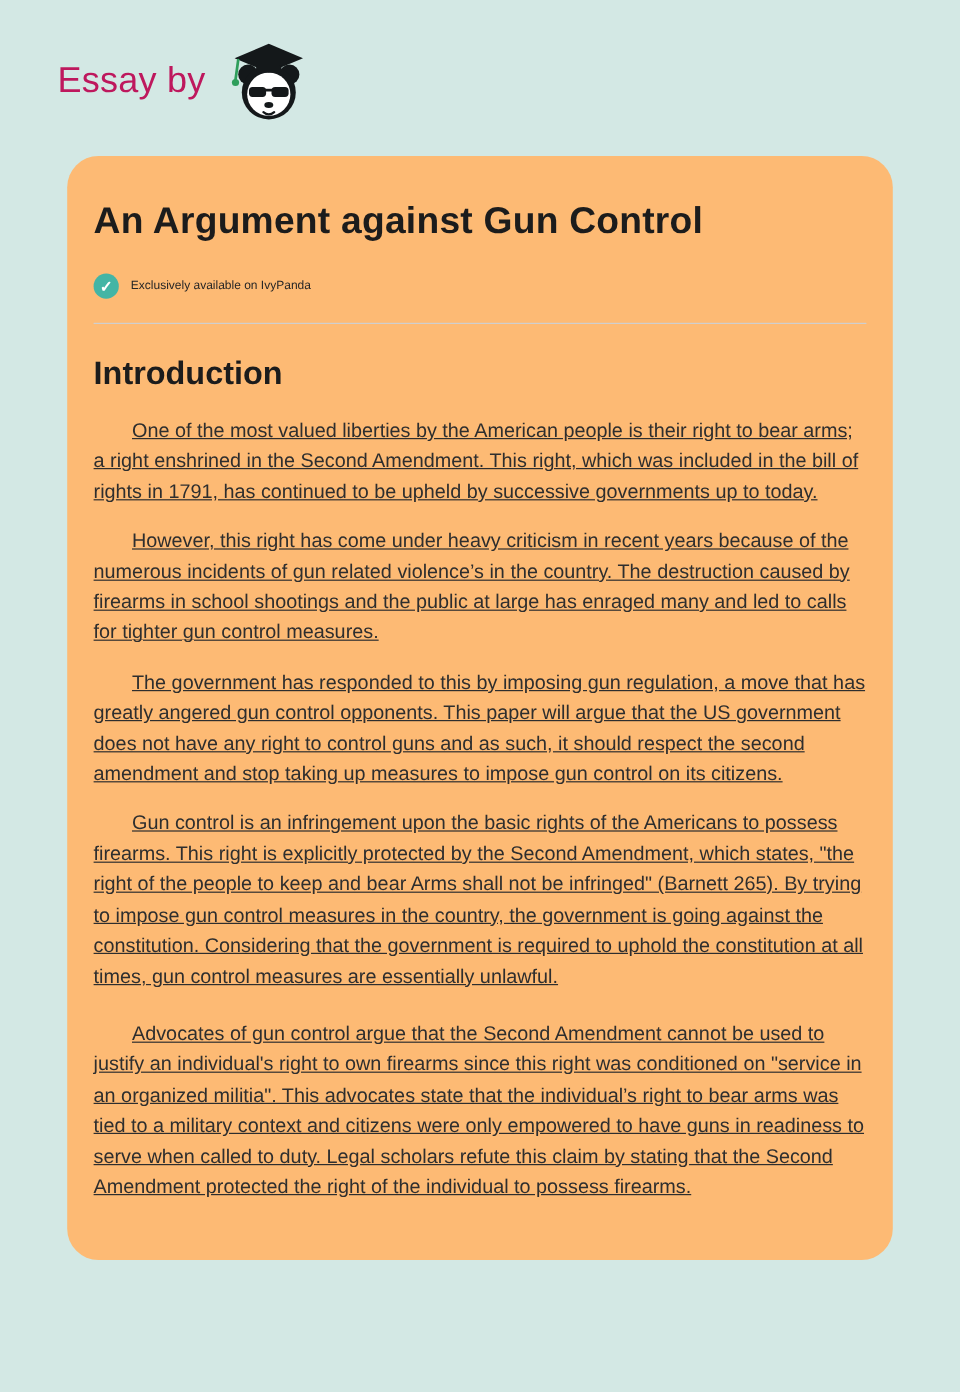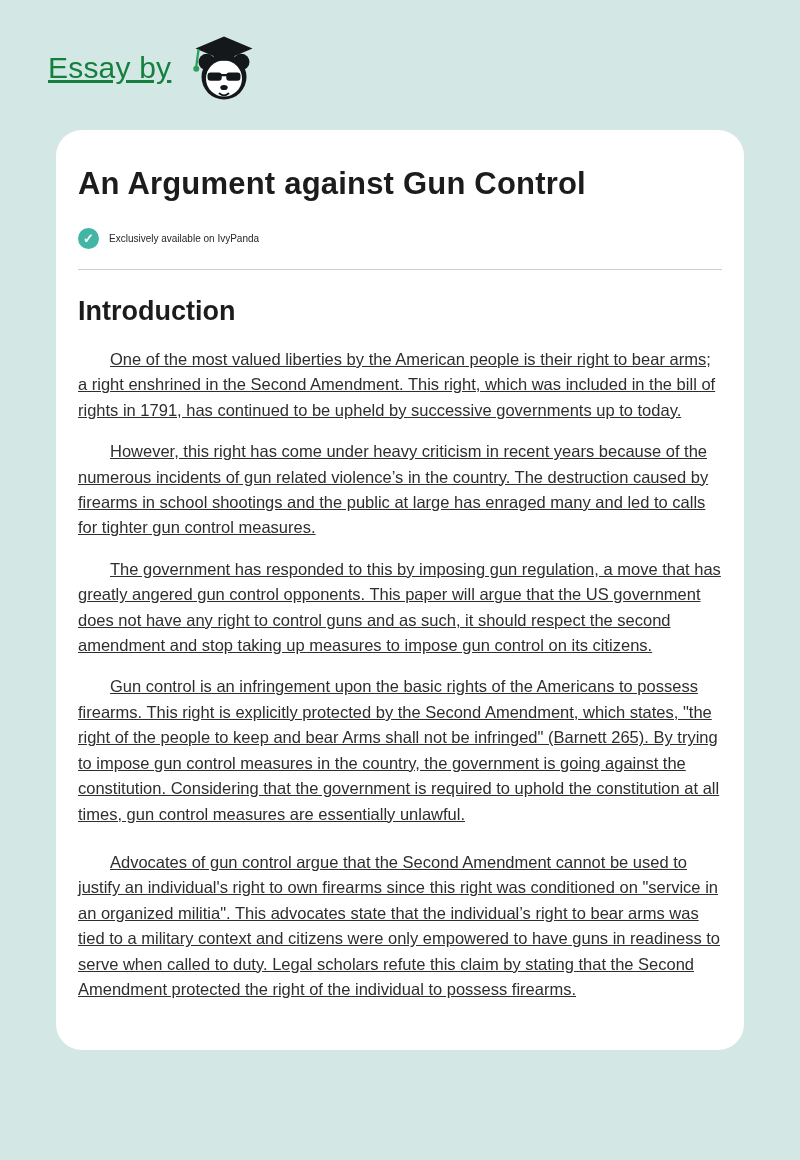--- a/index.html
+++ b/index.html
@@ -19,23 +19,22 @@
     display: flex;
     align-items: center;
     gap: 14px;
     padding: 32px 0 26px 48px;
     height: 130px;
   }
 
   .essay-by {
     font-size: 30px;
     font-weight: 500;
-    color: #15803d;
+    color: #be185d;
     letter-spacing: 0.2px;
-    text-decoration: underline;
   }
 
   .logo-icon {
     width: 78px;
     height: 72px;
     flex: 0 0 auto;
   }
 
   .brand {
     font-family: "Liberation Serif", serif;
@@ -51,21 +50,21 @@
     margin-top: 2px;
     margin-left: 1px;
     font-family: "Liberation Sans", sans-serif;
     font-weight: 400;
   }
 
   
   .card {
     width: 688px;
     margin: 0 auto 50px auto;
-    background: #ffffff;
+    background: #fdba74;
     border-radius: 26px;
     padding: 36px 22px 48px 22px;
   }
 
   .article-title {
     font-size: 31px;
     font-weight: 700;
     color: #1c1c1c;
     letter-spacing: 0.2px;
     margin-bottom: 26px;

